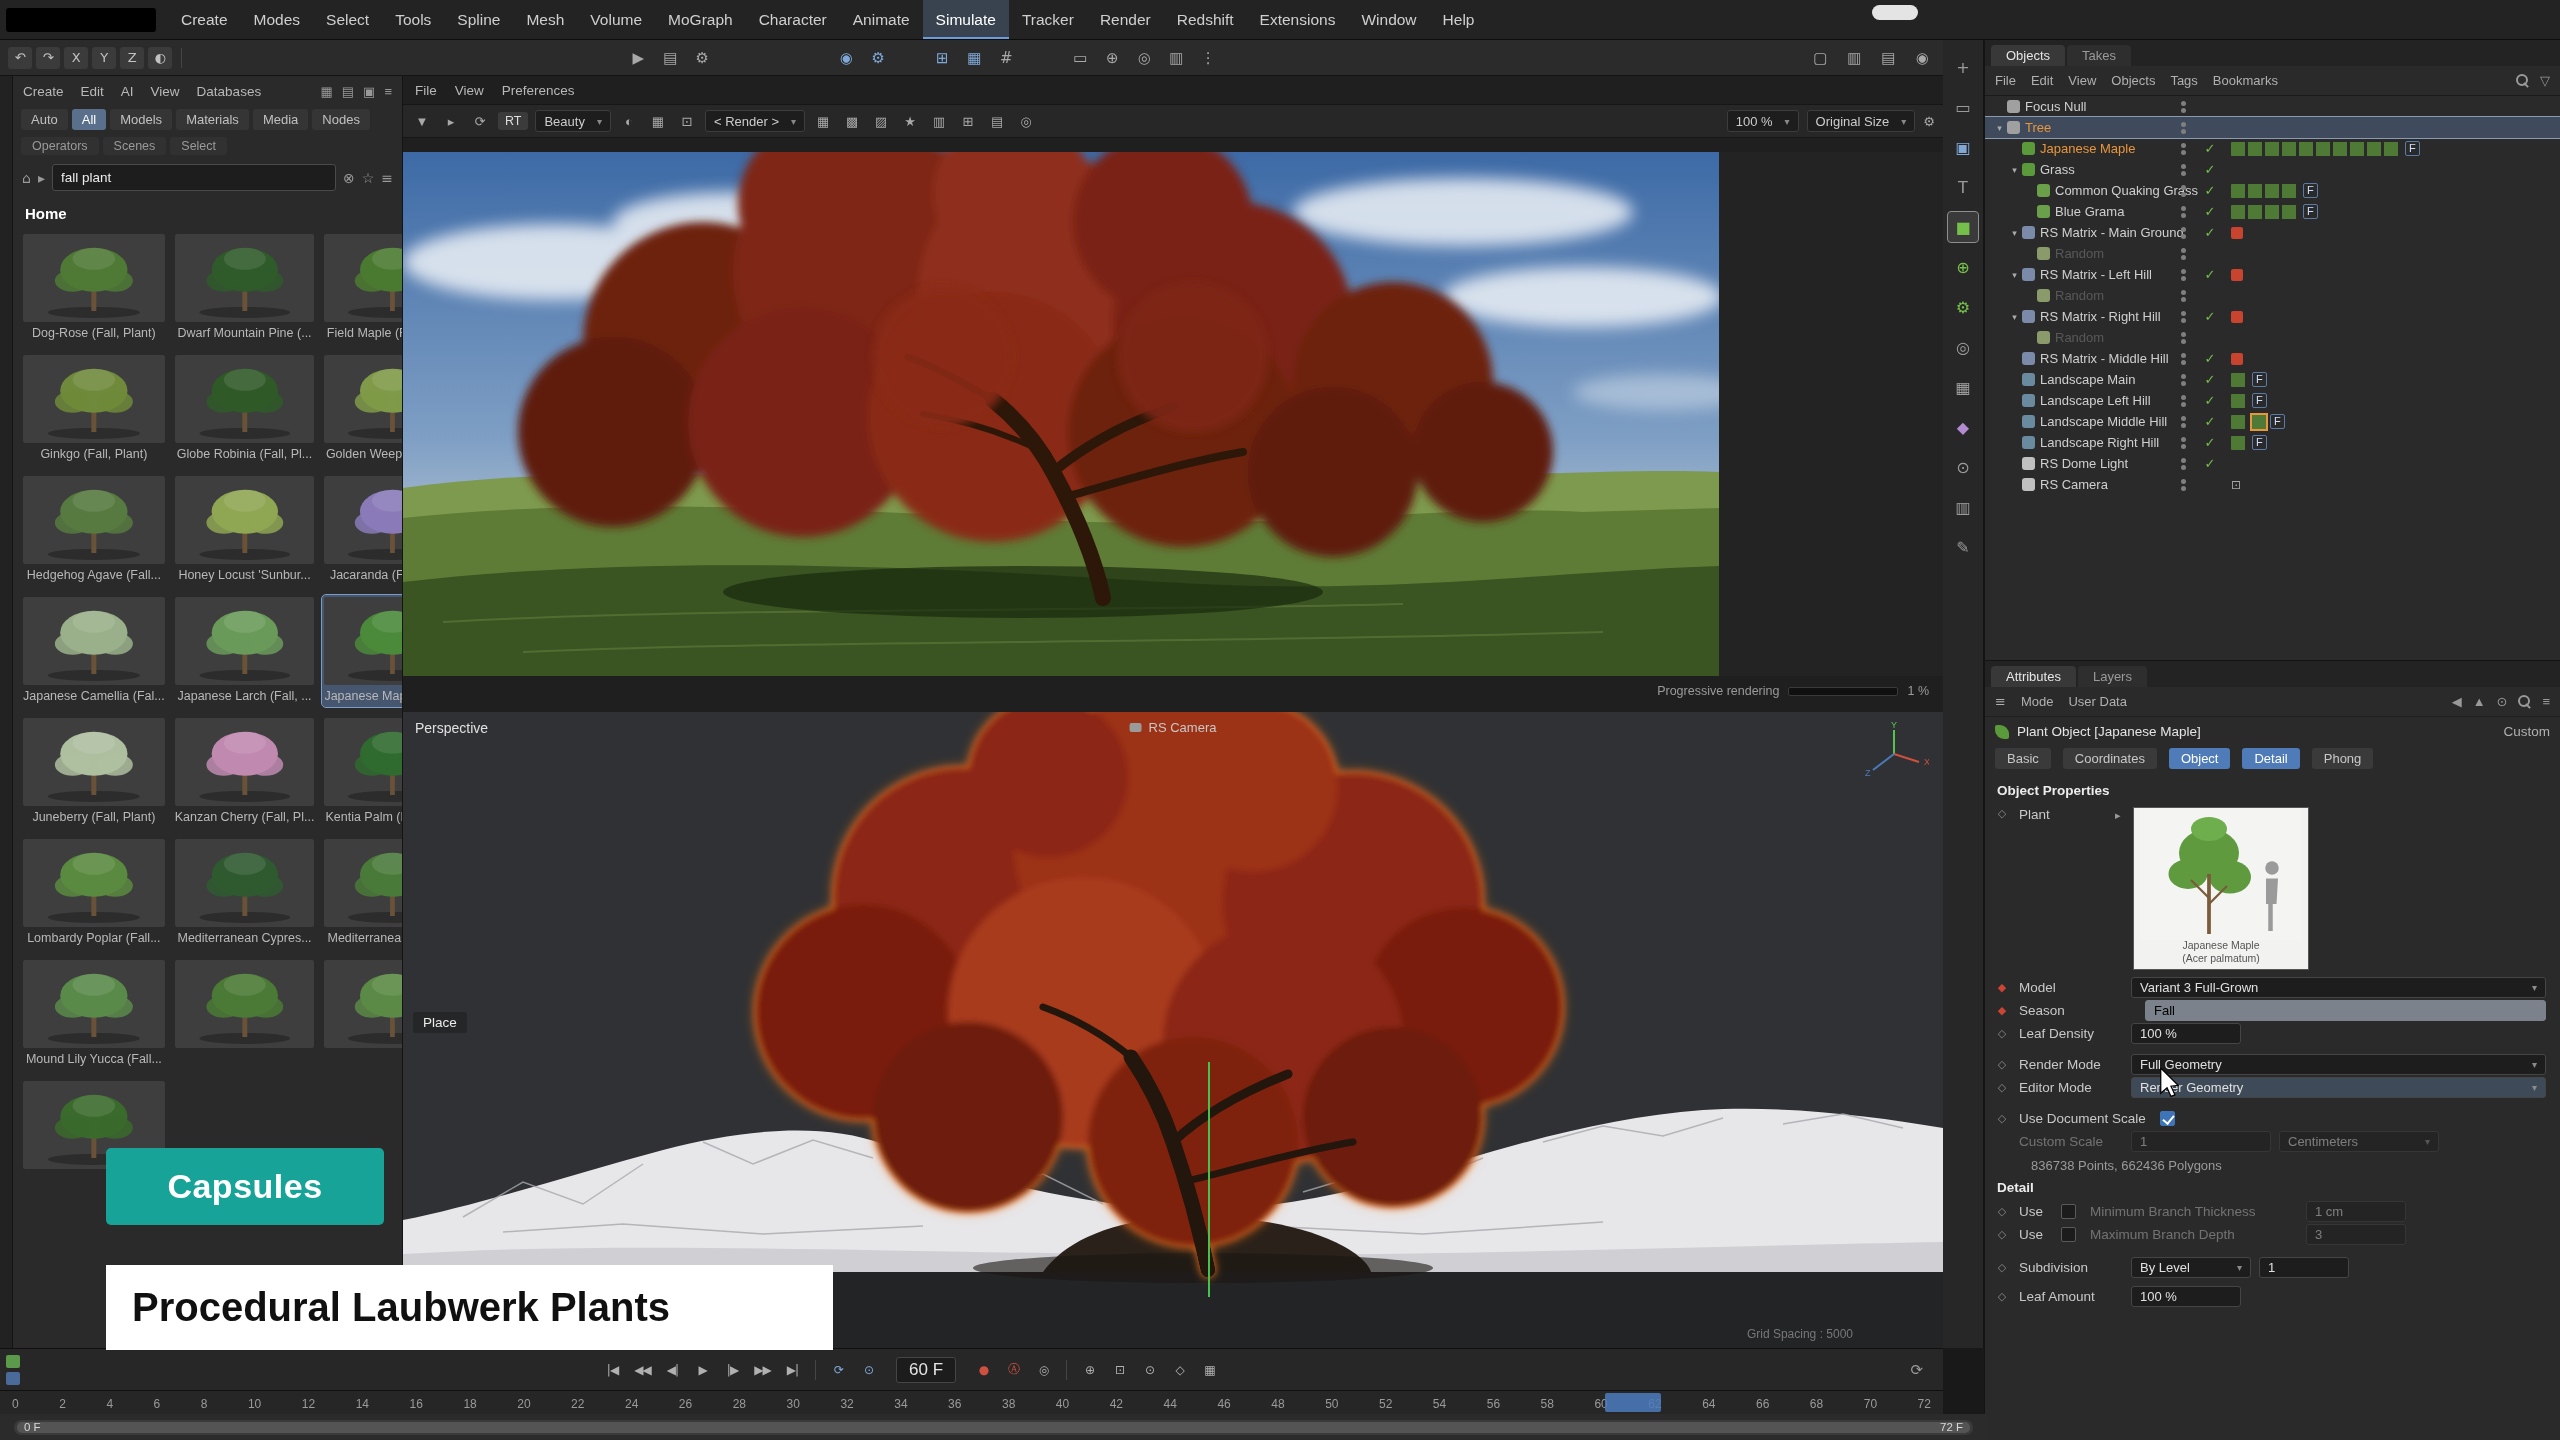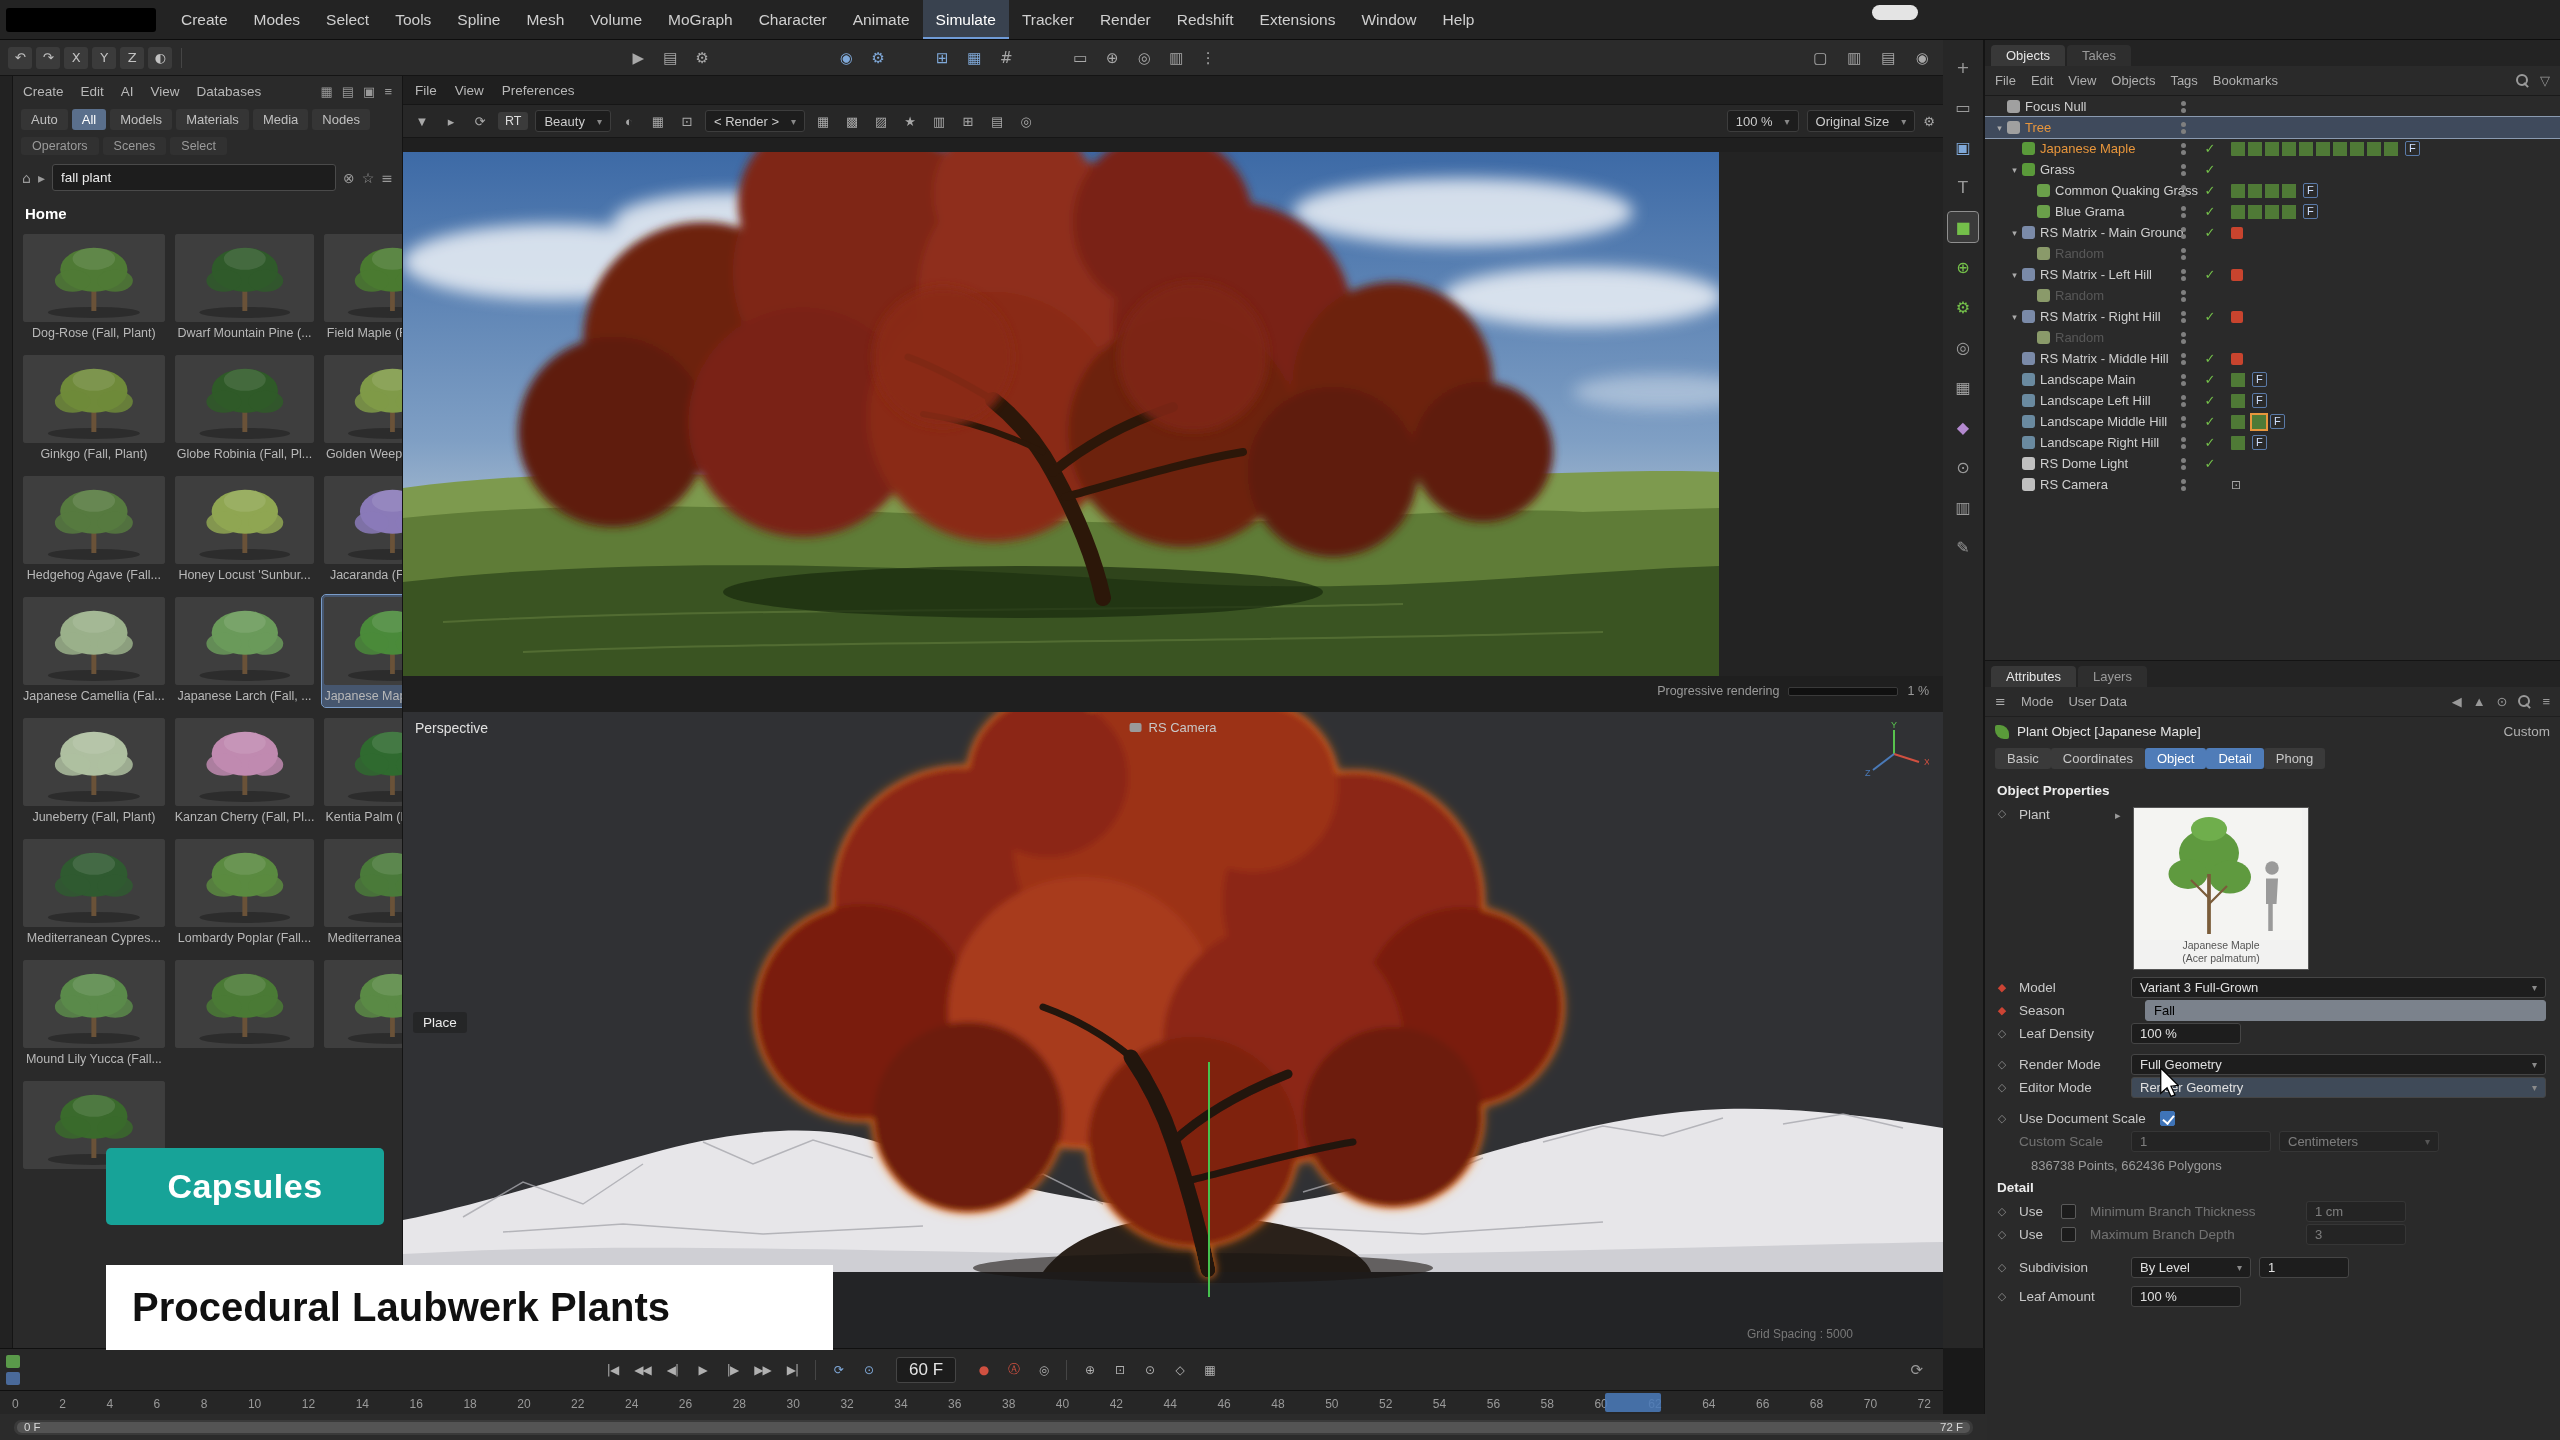--- a/index.html
+++ b/index.html
@@ -83,21 +83,21 @@
   .ochips{height:14px;width:calc(var(--n,0)*17px);background:repeating-linear-gradient(90deg,#4f7a36 0 14px,#2a2a2a 14px 17px);border-radius:1px;}
   .ochip-sel{width:14px;height:14px;background:#4f7a36;outline:2px solid #e8963c;}
   .ofb{font-size:11px;color:#cfe0ff;border:1px solid #5a7aa8;border-radius:2px;padding:0 3px;line-height:13px;}
   .otag{color:#a8a8a8;font-size:12px;}
   
   #attrs{position:absolute;left:1984px;top:661px;width:576px;height:779px;background:#2a2a2a;border-left:1px solid #141414;overflow:hidden;}
   .at-menu{display:flex;gap:15px;padding:7px 10px;font-size:13px;color:#b0b0b0;align-items:center;border-bottom:1px solid #1f1f1f;}
   .at-title{display:flex;align-items:center;gap:8px;padding:7px 10px 4px;font-size:13.5px;color:#e4e4e4;}
   .leaf-ic{width:14px;height:14px;background:#5a9a3a;border-radius:2px 9px 2px 9px;flex:none;}
   .at-custom{margin-left:auto;color:#b0b0b0;}
-  .at-secttabs{display:flex;gap:0;padding:5px 10px 9px;}
+  .at-secttabs{display:flex;gap:12px;padding:5px 10px 9px;}
   .stab{padding:3px 12px;background:#3a3a3a;border-radius:3px;font-size:13px;color:#c8c8c8;}
   .stab.active{background:#4f7cb8;color:#fff;}
   .sect-h{padding:5px 12px;font-weight:bold;color:#ececec;font-size:13.5px;}
   .arow{display:flex;align-items:center;height:23px;padding-right:14px;}
   .amk{width:34px;text-align:center;font-size:11px;color:#8a8a8a;flex:none;}
   .amk.red{color:#cc4434;}
   .albl{width:112px;font-size:13.5px;color:#c8c8c8;white-space:nowrap;flex:none;}
   .aval{flex:1;display:flex;align-items:center;gap:8px;min-width:0;}
   .fld{background:#1d1d1d;border:1px solid #454545;border-radius:3px;height:21px;display:flex;align-items:center;padding:0 8px;color:#e0e0e0;font-size:13px;white-space:nowrap;}
   .fld.full{flex:1;}
@@ -497,47 +497,47 @@
             <ellipse cx="40" cy="26" rx="19" ry="16" style="fill:var(--c,#4a7a35)"></ellipse>
             <ellipse cx="28" cy="34" rx="10" ry="8" style="fill:var(--c,#4a7a35)" opacity=".85"></ellipse>
             <ellipse cx="52" cy="34" rx="10" ry="8" style="fill:var(--c,#4a7a35)" opacity=".85"></ellipse>
             <ellipse cx="40" cy="18" rx="12" ry="8" fill="#ffffff" opacity=".1"></ellipse>
           </svg>
         </div>
         <div class="asset-lbl">Kentia Palm (Fall, Plant)</div>
       </div>
 
       <div class="asset-card">
+        <div class="asset-thumb" style="--c: #5a8a40;">
+          <svg viewBox="0 0 80 64" width="100%" height="100%" preserveAspectRatio="none">
+            <rect width="80" height="64" fill="#3e3e3e"></rect>
+            <ellipse cx="40" cy="57" rx="26" ry="4" fill="#2c2c2c"></ellipse>
+            <rect x="38.6" y="36" width="2.8" height="20" fill="#6a5238"></rect>
+            <ellipse cx="40" cy="26" rx="19" ry="16" style="fill:var(--c,#4a7a35)"></ellipse>
+            <ellipse cx="28" cy="34" rx="10" ry="8" style="fill:var(--c,#4a7a35)" opacity=".85"></ellipse>
+            <ellipse cx="52" cy="34" rx="10" ry="8" style="fill:var(--c,#4a7a35)" opacity=".85"></ellipse>
+            <ellipse cx="40" cy="18" rx="12" ry="8" fill="#ffffff" opacity=".1"></ellipse>
+          </svg>
+        </div>
+        <div class="asset-lbl">Lombardy Poplar (Fall...</div>
+      </div>
+
+      <div class="asset-card">
         <div class="asset-thumb" style="--c: #2f5a30;">
           <svg viewBox="0 0 80 64" width="100%" height="100%" preserveAspectRatio="none">
             <rect width="80" height="64" fill="#3e3e3e"></rect>
             <ellipse cx="40" cy="57" rx="26" ry="4" fill="#2c2c2c"></ellipse>
             <rect x="38.6" y="36" width="2.8" height="20" fill="#6a5238"></rect>
             <ellipse cx="40" cy="26" rx="19" ry="16" style="fill:var(--c,#4a7a35)"></ellipse>
             <ellipse cx="28" cy="34" rx="10" ry="8" style="fill:var(--c,#4a7a35)" opacity=".85"></ellipse>
             <ellipse cx="52" cy="34" rx="10" ry="8" style="fill:var(--c,#4a7a35)" opacity=".85"></ellipse>
             <ellipse cx="40" cy="18" rx="12" ry="8" fill="#ffffff" opacity=".1"></ellipse>
           </svg>
         </div>
         <div class="asset-lbl">Mediterranean Cypres...</div>
-      </div>
-
-      <div class="asset-card">
-        <div class="asset-thumb" style="--c: #5a8a40;">
-          <svg viewBox="0 0 80 64" width="100%" height="100%" preserveAspectRatio="none">
-            <rect width="80" height="64" fill="#3e3e3e"></rect>
-            <ellipse cx="40" cy="57" rx="26" ry="4" fill="#2c2c2c"></ellipse>
-            <rect x="38.6" y="36" width="2.8" height="20" fill="#6a5238"></rect>
-            <ellipse cx="40" cy="26" rx="19" ry="16" style="fill:var(--c,#4a7a35)"></ellipse>
-            <ellipse cx="28" cy="34" rx="10" ry="8" style="fill:var(--c,#4a7a35)" opacity=".85"></ellipse>
-            <ellipse cx="52" cy="34" rx="10" ry="8" style="fill:var(--c,#4a7a35)" opacity=".85"></ellipse>
-            <ellipse cx="40" cy="18" rx="12" ry="8" fill="#ffffff" opacity=".1"></ellipse>
-          </svg>
-        </div>
-        <div class="asset-lbl">Lombardy Poplar (Fall...</div>
       </div>
 
       <div class="asset-card">
         <div class="asset-thumb" style="--c: #4a7a3a;">
           <svg viewBox="0 0 80 64" width="100%" height="100%" preserveAspectRatio="none">
             <rect width="80" height="64" fill="#3e3e3e"></rect>
             <ellipse cx="40" cy="57" rx="26" ry="4" fill="#2c2c2c"></ellipse>
             <rect x="38.6" y="36" width="2.8" height="20" fill="#6a5238"></rect>
             <ellipse cx="40" cy="26" rx="19" ry="16" style="fill:var(--c,#4a7a35)"></ellipse>
             <ellipse cx="28" cy="34" rx="10" ry="8" style="fill:var(--c,#4a7a35)" opacity=".85"></ellipse>

